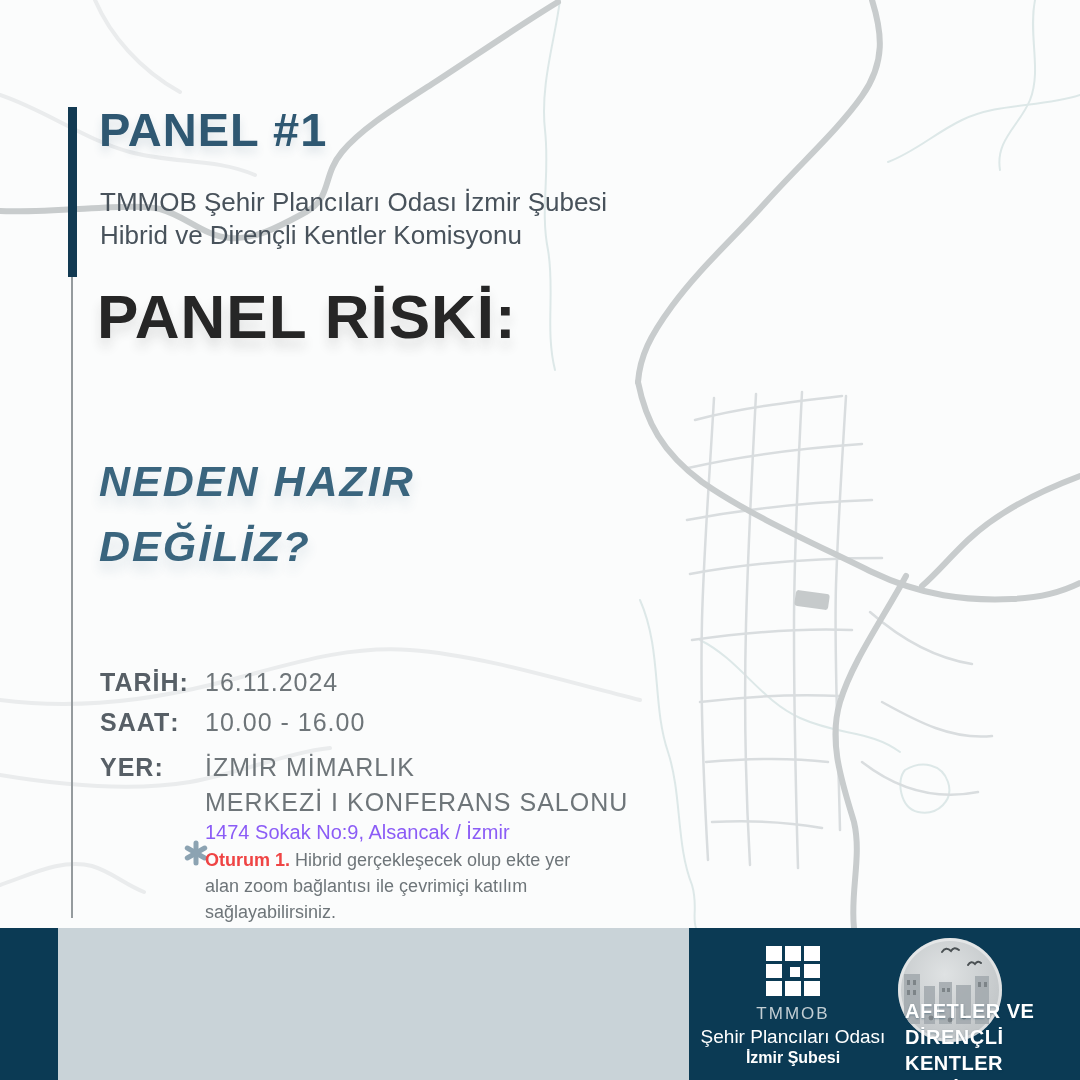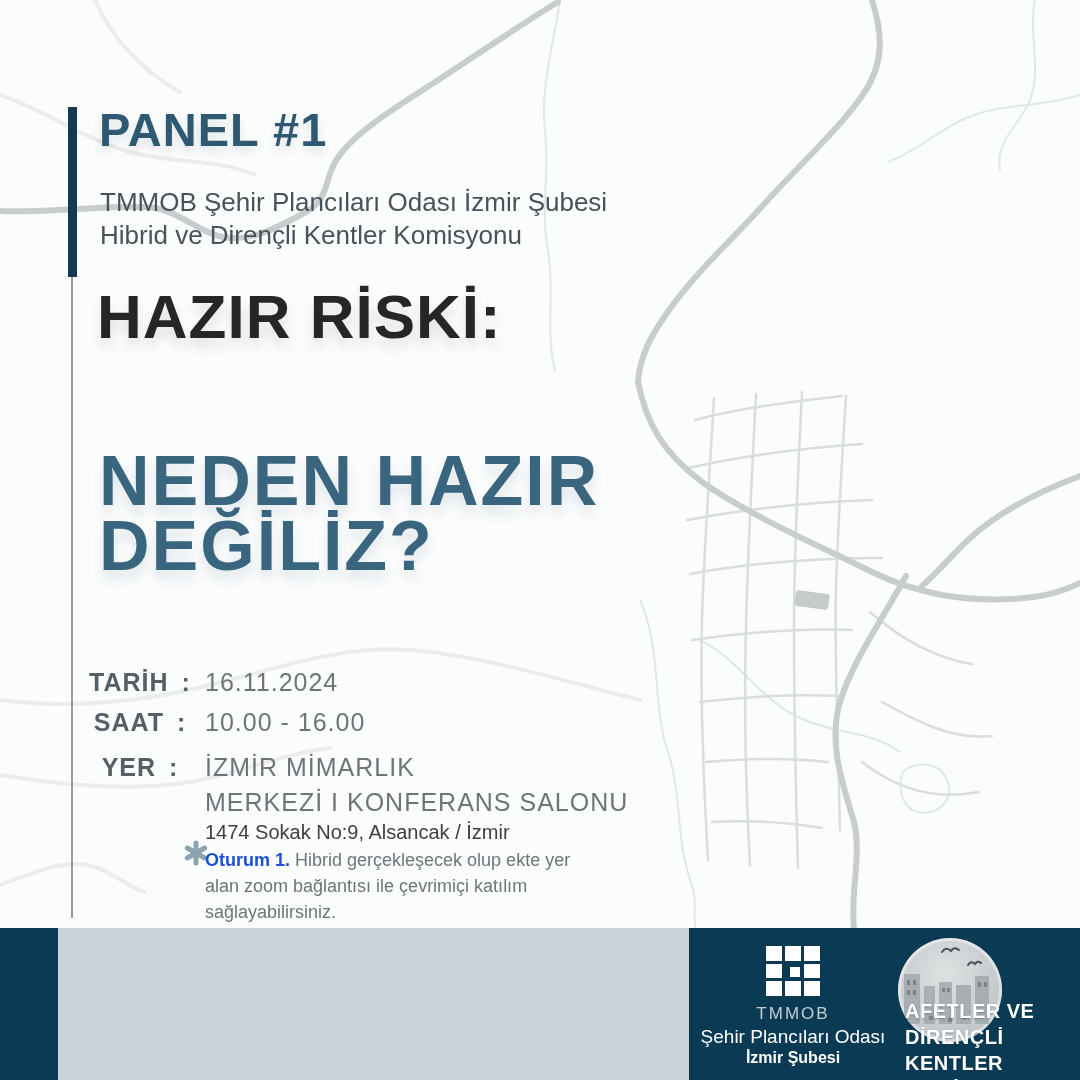--- a/index.html
+++ b/index.html
@@ -10,31 +10,31 @@
   }
   .map{position:absolute;left:0;top:0;}
   
   .vbar-thick{position:absolute;left:68px;top:107px;width:9px;height:170px;background:#123a52;}
   .vbar-thin{position:absolute;left:71px;top:277px;width:2px;height:641px;background:#959b9e;}
   
   .kicker{position:absolute;left:99px;top:102px;font-size:47px;font-weight:800;color:#2f5872;letter-spacing:1px;text-shadow:0 6px 10px rgba(47,88,114,.14);}
   .org{position:absolute;left:100px;top:166px;font-size:26px;line-height:33px;color:#48525b;margin-top:20px;}
   
   .title-main{position:absolute;left:97px;top:281px;font-size:62px;font-weight:800;color:#262626;letter-spacing:1px;text-shadow:0 9px 12px rgba(30,30,30,.12);}
-  .title-question{position:absolute;left:99px;top:449px;font-size:70px;font-weight:700;color:#3a657e;line-height:65px;letter-spacing:2px;text-shadow:0 9px 12px rgba(58,101,126,.14);}
+  .title-question{position:absolute;left:99px;top:449px;font-size:43px;font-weight:700;color:#3a657e;line-height:65px;letter-spacing:2px;text-shadow:0 9px 12px rgba(58,101,126,.14);font-style:italic;}
   
   .drow{position:absolute;left:100px;display:flex;}
-  .dlabel{display:inline-flex;justify-content:center;width:80px;font-size:25px;font-weight:700;color:#575f66;letter-spacing:1px;gap:13px;}
+  .dlabel{display:inline-flex;justify-content:flex-start;width:80px;font-size:25px;font-weight:700;color:#575f66;letter-spacing:1px;}
   .dvalue{position:absolute;left:205px;font-size:25px;color:#6e7579;letter-spacing:1px;}
   .row-tarih{top:668px;} .val-tarih{top:668px;}
   .row-saat{top:708px;}  .val-saat{top:708px;}
   .row-yer{top:753px;}   .val-yer1{top:753px;} .val-yer2{top:788px;}
-  .address{position:absolute;left:205px;top:821px;font-size:20px;color:#404040;}
+  .address{position:absolute;left:205px;top:821px;font-size:20px;color:#8b5cf6;}
   .note{position:absolute;left:205px;top:847px;width:372px;font-size:18px;line-height:26px;color:#6e7579;}
-  .note .lead{font-weight:700;color:#1d4ed8;}
+  .note .lead{font-weight:700;color:#ef4444;}
   .asterisk{position:absolute;left:183px;top:840px;}
   
   .footer{position:absolute;left:0;top:928px;width:1080px;height:152px;padding-left:36px;}
   .f-strip{position:absolute;left:0;top:0;width:58px;height:152px;background:#0b3a54;}
   .f-band{position:absolute;left:58px;top:0;width:631px;height:152px;background:#c9d3d8;}
   .f-panel{position:absolute;left:689px;top:0;width:391px;height:152px;background:#0b3a54;}
   .tmmob{position:absolute;left:4px;top:18px;width:200px;text-align:center;color:#fff;}
   .tmmob-grid{display:grid;grid-template-columns:repeat(3,1fr);grid-template-rows:repeat(3,1fr);gap:3px;width:54px;height:50px;margin:0 auto;}
   .tmmob-grid .cell{background:#fff;}
   .tmmob-grid .cell.center{background:#0b3a54;position:relative;}
@@ -103,21 +103,21 @@
 
   <div class="vbar-thick"></div>
   <div class="vbar-thin"></div>
 
   <div class="kicker">PANEL #1</div>
   <div class="org">
     <div>TMMOB Şehir Plancıları Odası İzmir Şubesi</div>
     <div>Hibrid ve Dirençli Kentler Komisyonu</div>
   </div>
 
-  <div class="title-main">HAZIR RİSKİ:</div>
+  <div class="title-main">PANEL RİSKİ:</div>
   <div class="title-question">
     <div>NEDEN HAZIR</div>
     <div>DEĞİLİZ?</div>
   </div>
 
   <div class="drow row-tarih">
     <span class="dlabel">
         <span>TARİH</span>
         <span>:</span>
       </span>

